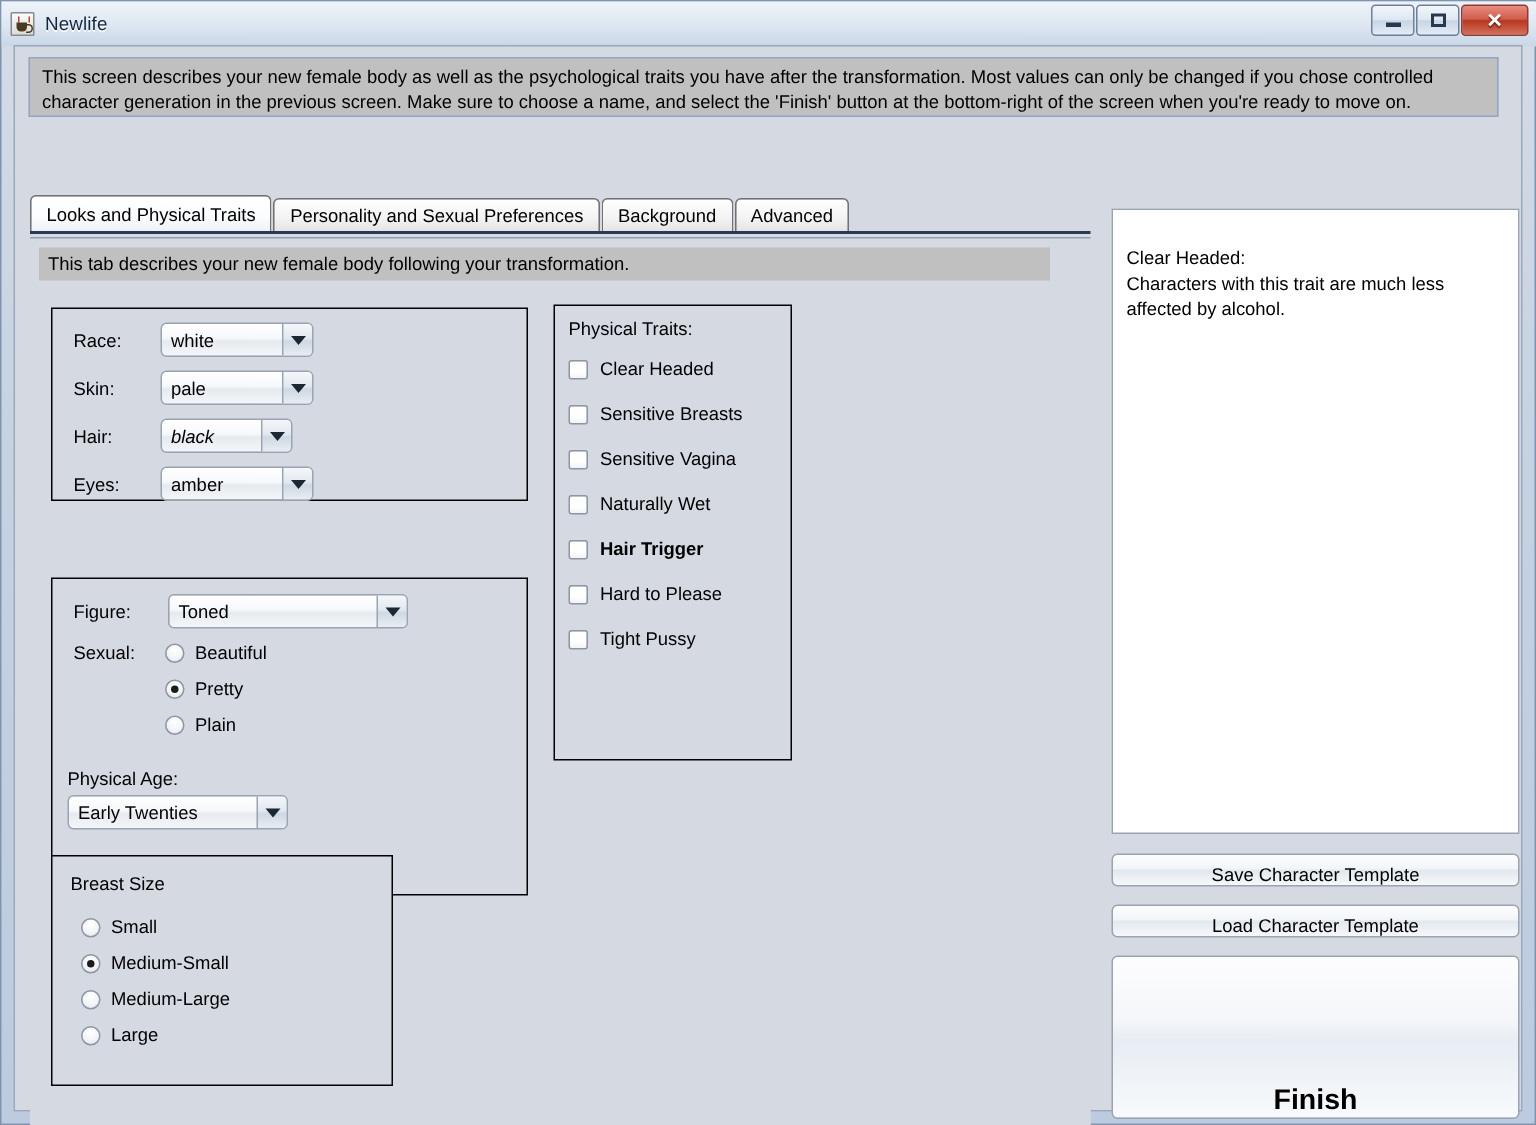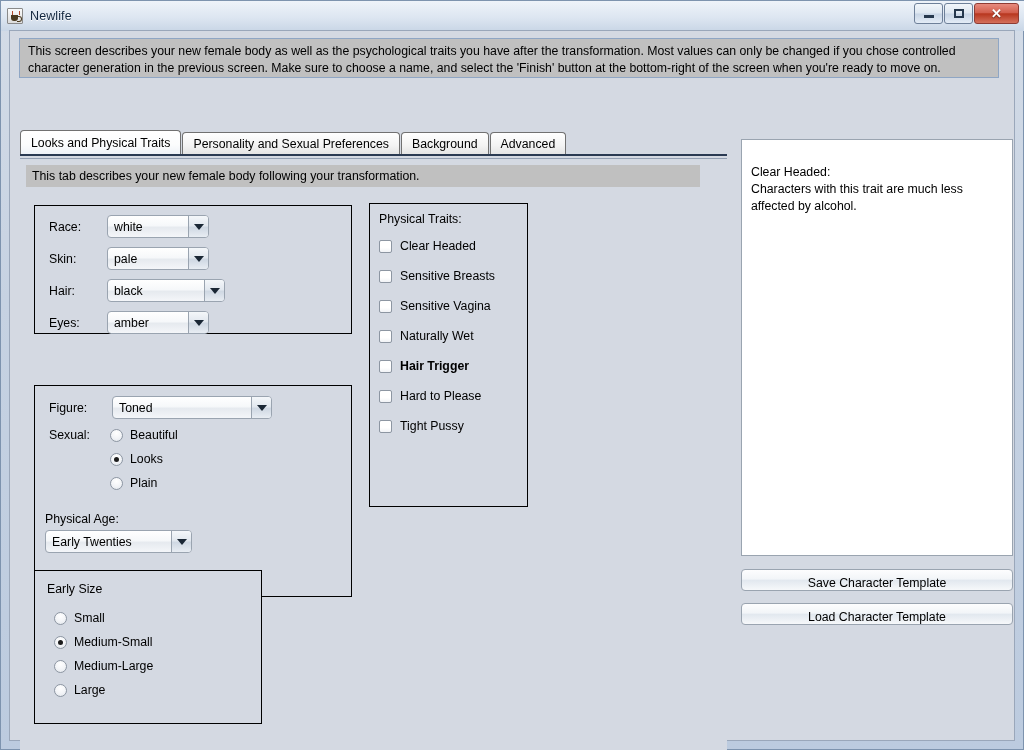--- a/index.html
+++ b/index.html
@@ -305,21 +305,21 @@
           <div class="row" style="position:absolute; left:14px; top:41px;">
             <span class="lbl" style="width:58px;">Skin:</span>
             <div class="combo" style="width:102px;">
               <div class="val">pale</div>
               <div class="arrow-btn"></div>
             </div>
           </div>
 
           <div class="row" style="position:absolute; left:14px; top:73px;">
             <span class="lbl" style="width:58px;">Hair:</span>
-            <div class="combo" style="width:118px;">
+            <div class="combo" style="width:88px;font-style:italic;">
               <div class="val">black</div>
               <div class="arrow-btn"></div>
             </div>
           </div>
 
           <div class="row" style="position:absolute; left:14px; top:105px;">
             <span class="lbl" style="width:58px;">Eyes:</span>
             <div class="combo" style="width:102px;">
               <div class="val">amber</div>
               <div class="arrow-btn"></div>
@@ -338,37 +338,37 @@
           </div>
 
           <span class="lbl" style="position:absolute; left:14px; top:42px;">Sexual:</span>
 
           <div class="row" style="position:absolute; left:75px; top:42px;">
             <span class="radio"></span>
             <span class="lbl">Beautiful</span>
           </div>
           <div class="row" style="position:absolute; left:75px; top:66px;">
             <span class="radio on"></span>
-            <span class="lbl">Looks</span>
+            <span class="lbl">Pretty</span>
           </div>
           <div class="row" style="position:absolute; left:75px; top:90px;">
             <span class="radio"></span>
             <span class="lbl">Plain</span>
           </div>
 
           <span class="lbl" style="position:absolute; left:10px; top:126px;">Physical Age:</span>
 
           <div class="combo" style="position:absolute; left:10px; top:144px; width:147px;">
             <div class="val">Early Twenties</div>
             <div class="arrow-btn"></div>
           </div>
         </div>
 
         <div class="panel" style="left:14px; top:411px; width:228px; height:154px;">
-          <span class="lbl" style="position:absolute; left:12px; top:11px;">Early Size</span>
+          <span class="lbl" style="position:absolute; left:12px; top:11px;">Breast Size</span>
 
           <div class="row" style="position:absolute; left:19px; top:40px;">
             <span class="radio"></span>
             <span class="lbl">Small</span>
           </div>
           <div class="row" style="position:absolute; left:19px; top:64px;">
             <span class="radio on"></span>
             <span class="lbl">Medium-Small</span>
           </div>
           <div class="row" style="position:absolute; left:19px; top:88px;">
@@ -421,15 +421,18 @@
       <div>Clear Headed:</div>
       <div>Characters with this trait are much less affected by alcohol.</div>
     </div>
 
     <div class="btn" id="btn-save">
       <span>Save Character Template</span>
     </div>
     <div class="btn" id="btn-load">
       <span>Load Character Template</span>
     </div>
+    <div class="btn" id="btn-finish">
+      <span>Finish</span>
+    </div>
 
   </div>
 </div>
 
 </body></html>

